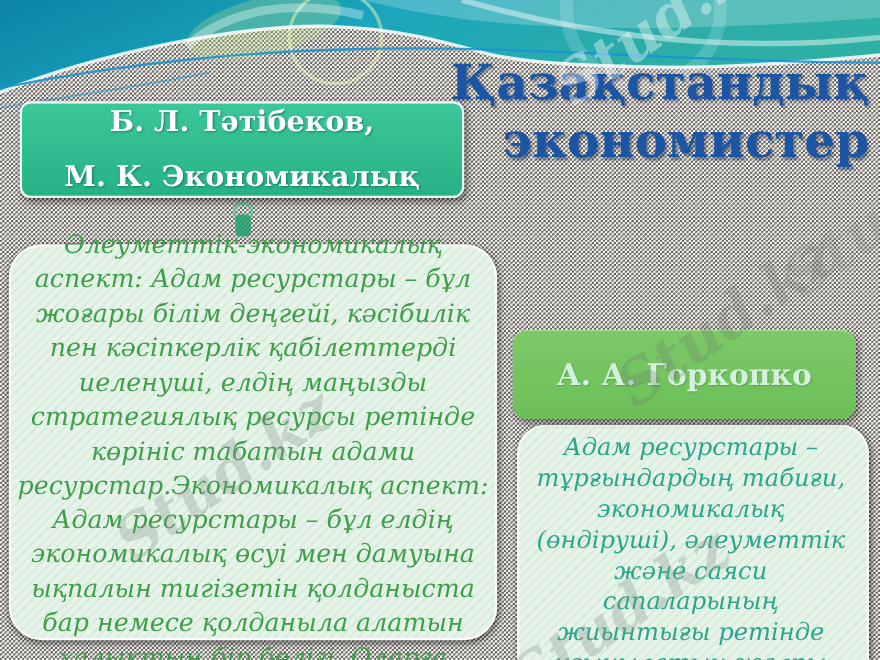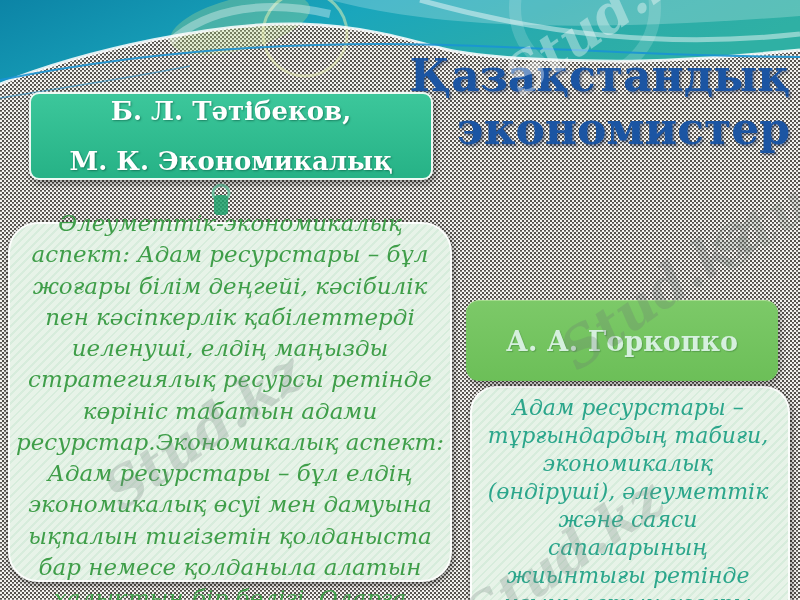--- a/index.html
+++ b/index.html
@@ -21,21 +21,20 @@
     color:#1b55a3;text-shadow:2px 2px 2px rgba(16,38,80,.45);
   }
   .hdr-left{
     position:absolute;left:18px;top:92px;width:400px;height:84px;z-index:4;
     background:linear-gradient(180deg,#3cc79b,#26b286);
     border:2px solid #eef9f4;border-radius:10px;
     box-shadow:2px 3px 7px rgba(0,0,0,.45);
     display:flex;flex-direction:column;justify-content:center;gap:20px;
     text-align:center;color:#ffffff;font-weight:bold;font-size:26px;
     text-shadow:1px 1px 2px rgba(0,70,50,.5);
-    margin-left:11px;
   }
   .card{
     position:absolute;z-index:2;
     background-color:#e7f3e8;
     background-image:repeating-linear-gradient(135deg, rgba(186,224,198,.35) 0 2px, transparent 2px 6px);
     border:2px solid #fbfdfb;
     box-shadow:1px 2px 6px rgba(0,0,0,.5);
   }
   .card-left{left:8px;top:222px;width:440px;height:356px;border-radius:30px;}
   .card-right{left:470px;top:386px;width:316px;height:216px;border-radius:26px 26px 0 0;border-bottom:none;}

